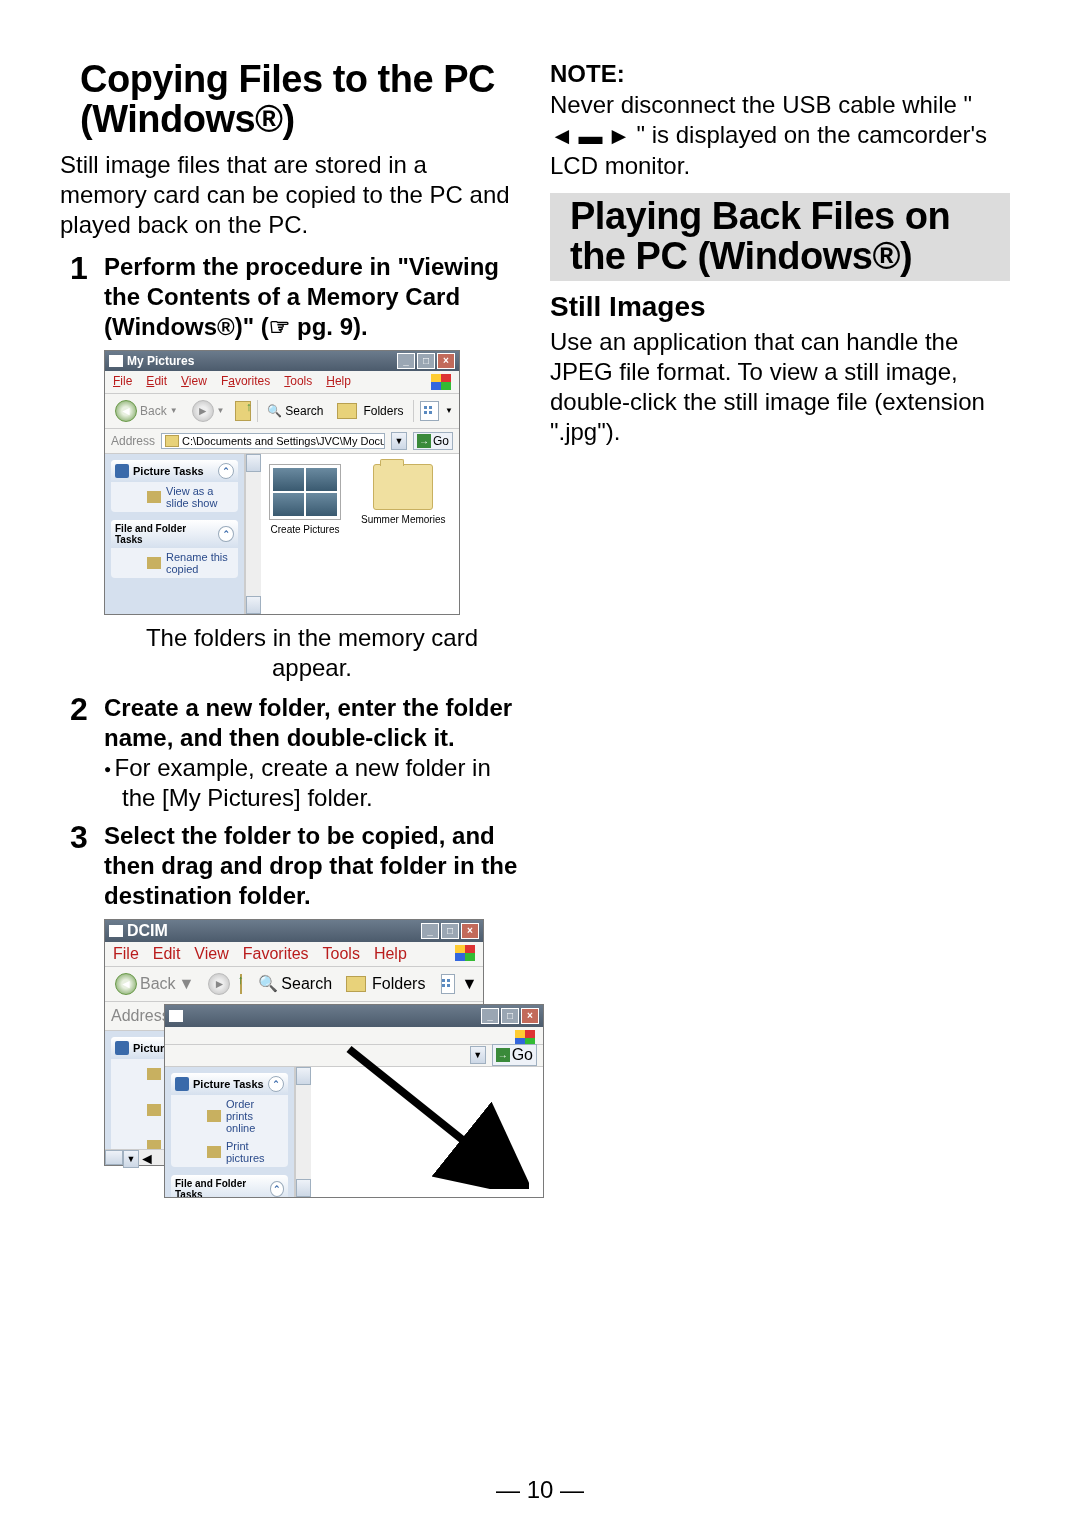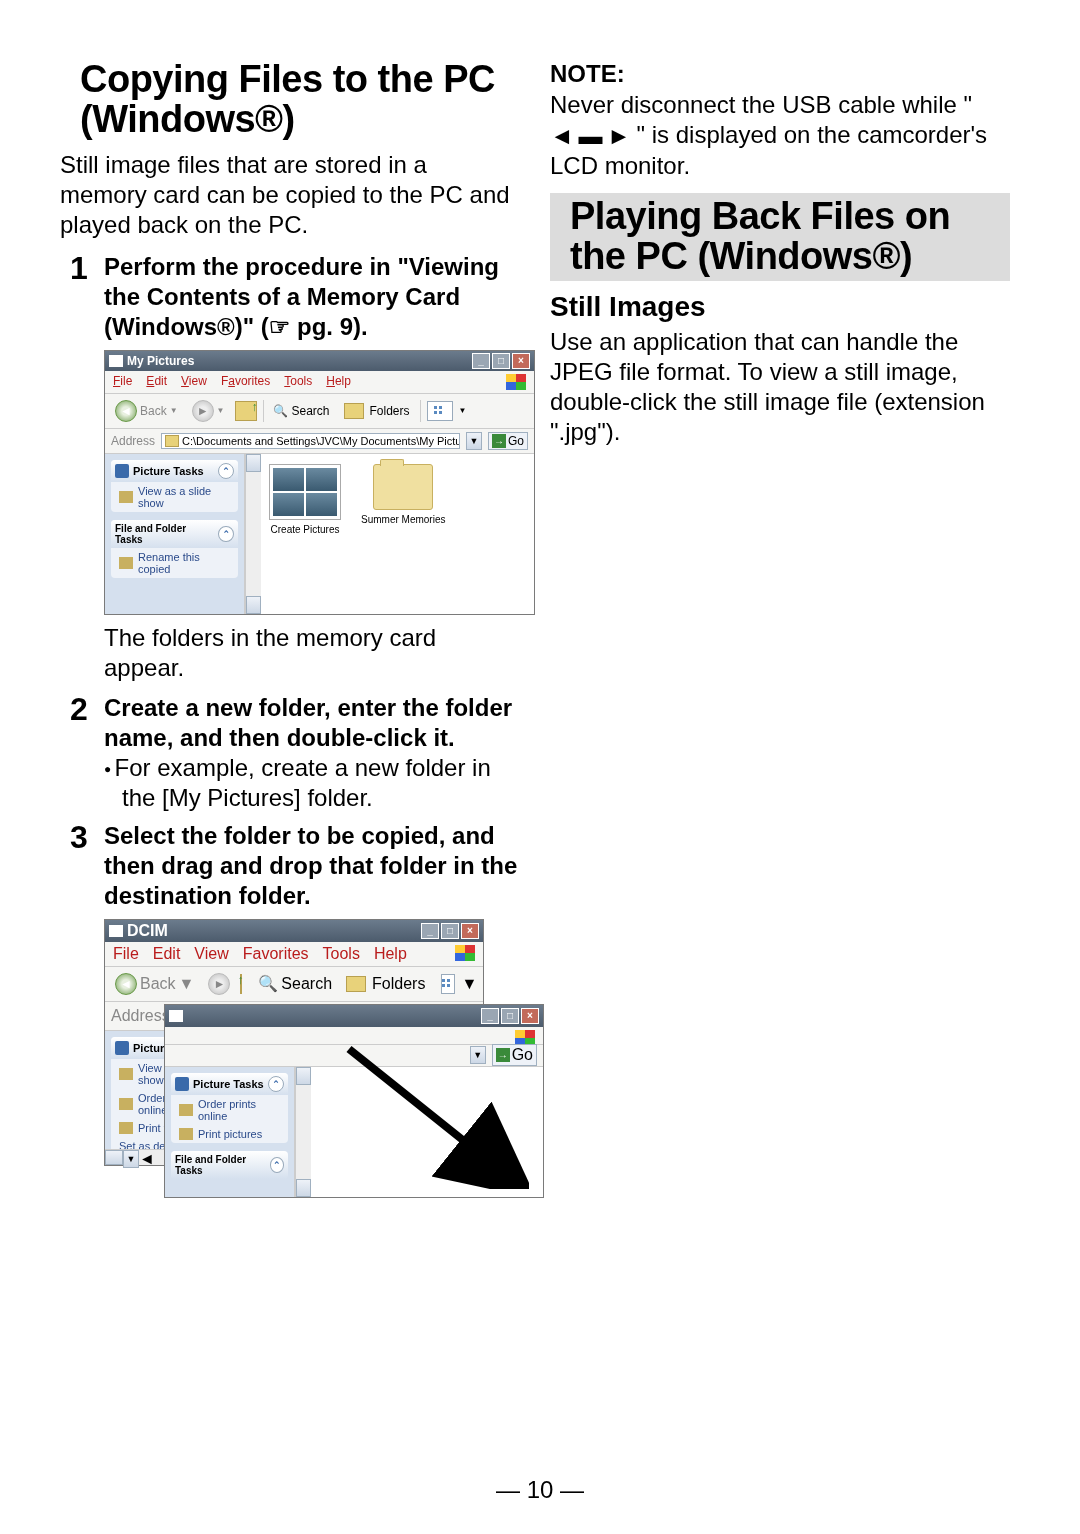--- a/index.html
+++ b/index.html
@@ -76,20 +76,21 @@
     font-size: 24px;
     line-height: 1.25;
     padding-left: 18px;
     text-indent: -18px;
   }
   .bullet::before { content: "● "; font-size: 12px; vertical-align: 3px; }
   .folders-caption {
     font-size: 24px;
     line-height: 1.25;
     margin: 8px 0 10px 0;
+    text-align: center;
   }
   .note-label {
     font-weight: bold;
     font-size: 24px;
     margin-bottom: 2px;
   }
   .subheading {
     font-family: "Arial Narrow", Arial, sans-serif;
     font-weight: bold;
     font-size: 28px;
@@ -98,21 +99,21 @@
   .page-num {
     position: absolute;
     bottom: 30px;
     left: 0; right: 0;
     text-align: center;
     font-size: 24px;
   }
 
   
   .winmock {
-    width: 431px;
+    width: 356px;
     border: 1px solid #7a7a7a;
     background: #fff;
     font-family: Tahoma, Arial, sans-serif;
     font-size: 12px;
     margin: 8px 0 4px 44px;
   }
   .titlebar {
     background: linear-gradient(#6b7b8c, #4c5b6c);
     color: #fff;
     display: flex;
@@ -307,20 +308,21 @@
     line-height: 14px;
     color: #3a6aaa;
   }
   .tasklink {
     display: flex;
     align-items: center;
     gap: 5px;
     padding: 3px 8px;
     font-size: 11px;
     color: #2a4a8a;
+    margin-left: 28px;
   }
   .tasklink .licn {
     width: 14px; height: 12px;
     background: #c8b060;
     flex-shrink: 0;
   }
   .content-pane {
     flex: 1;
     display: flex;
     position: relative;

